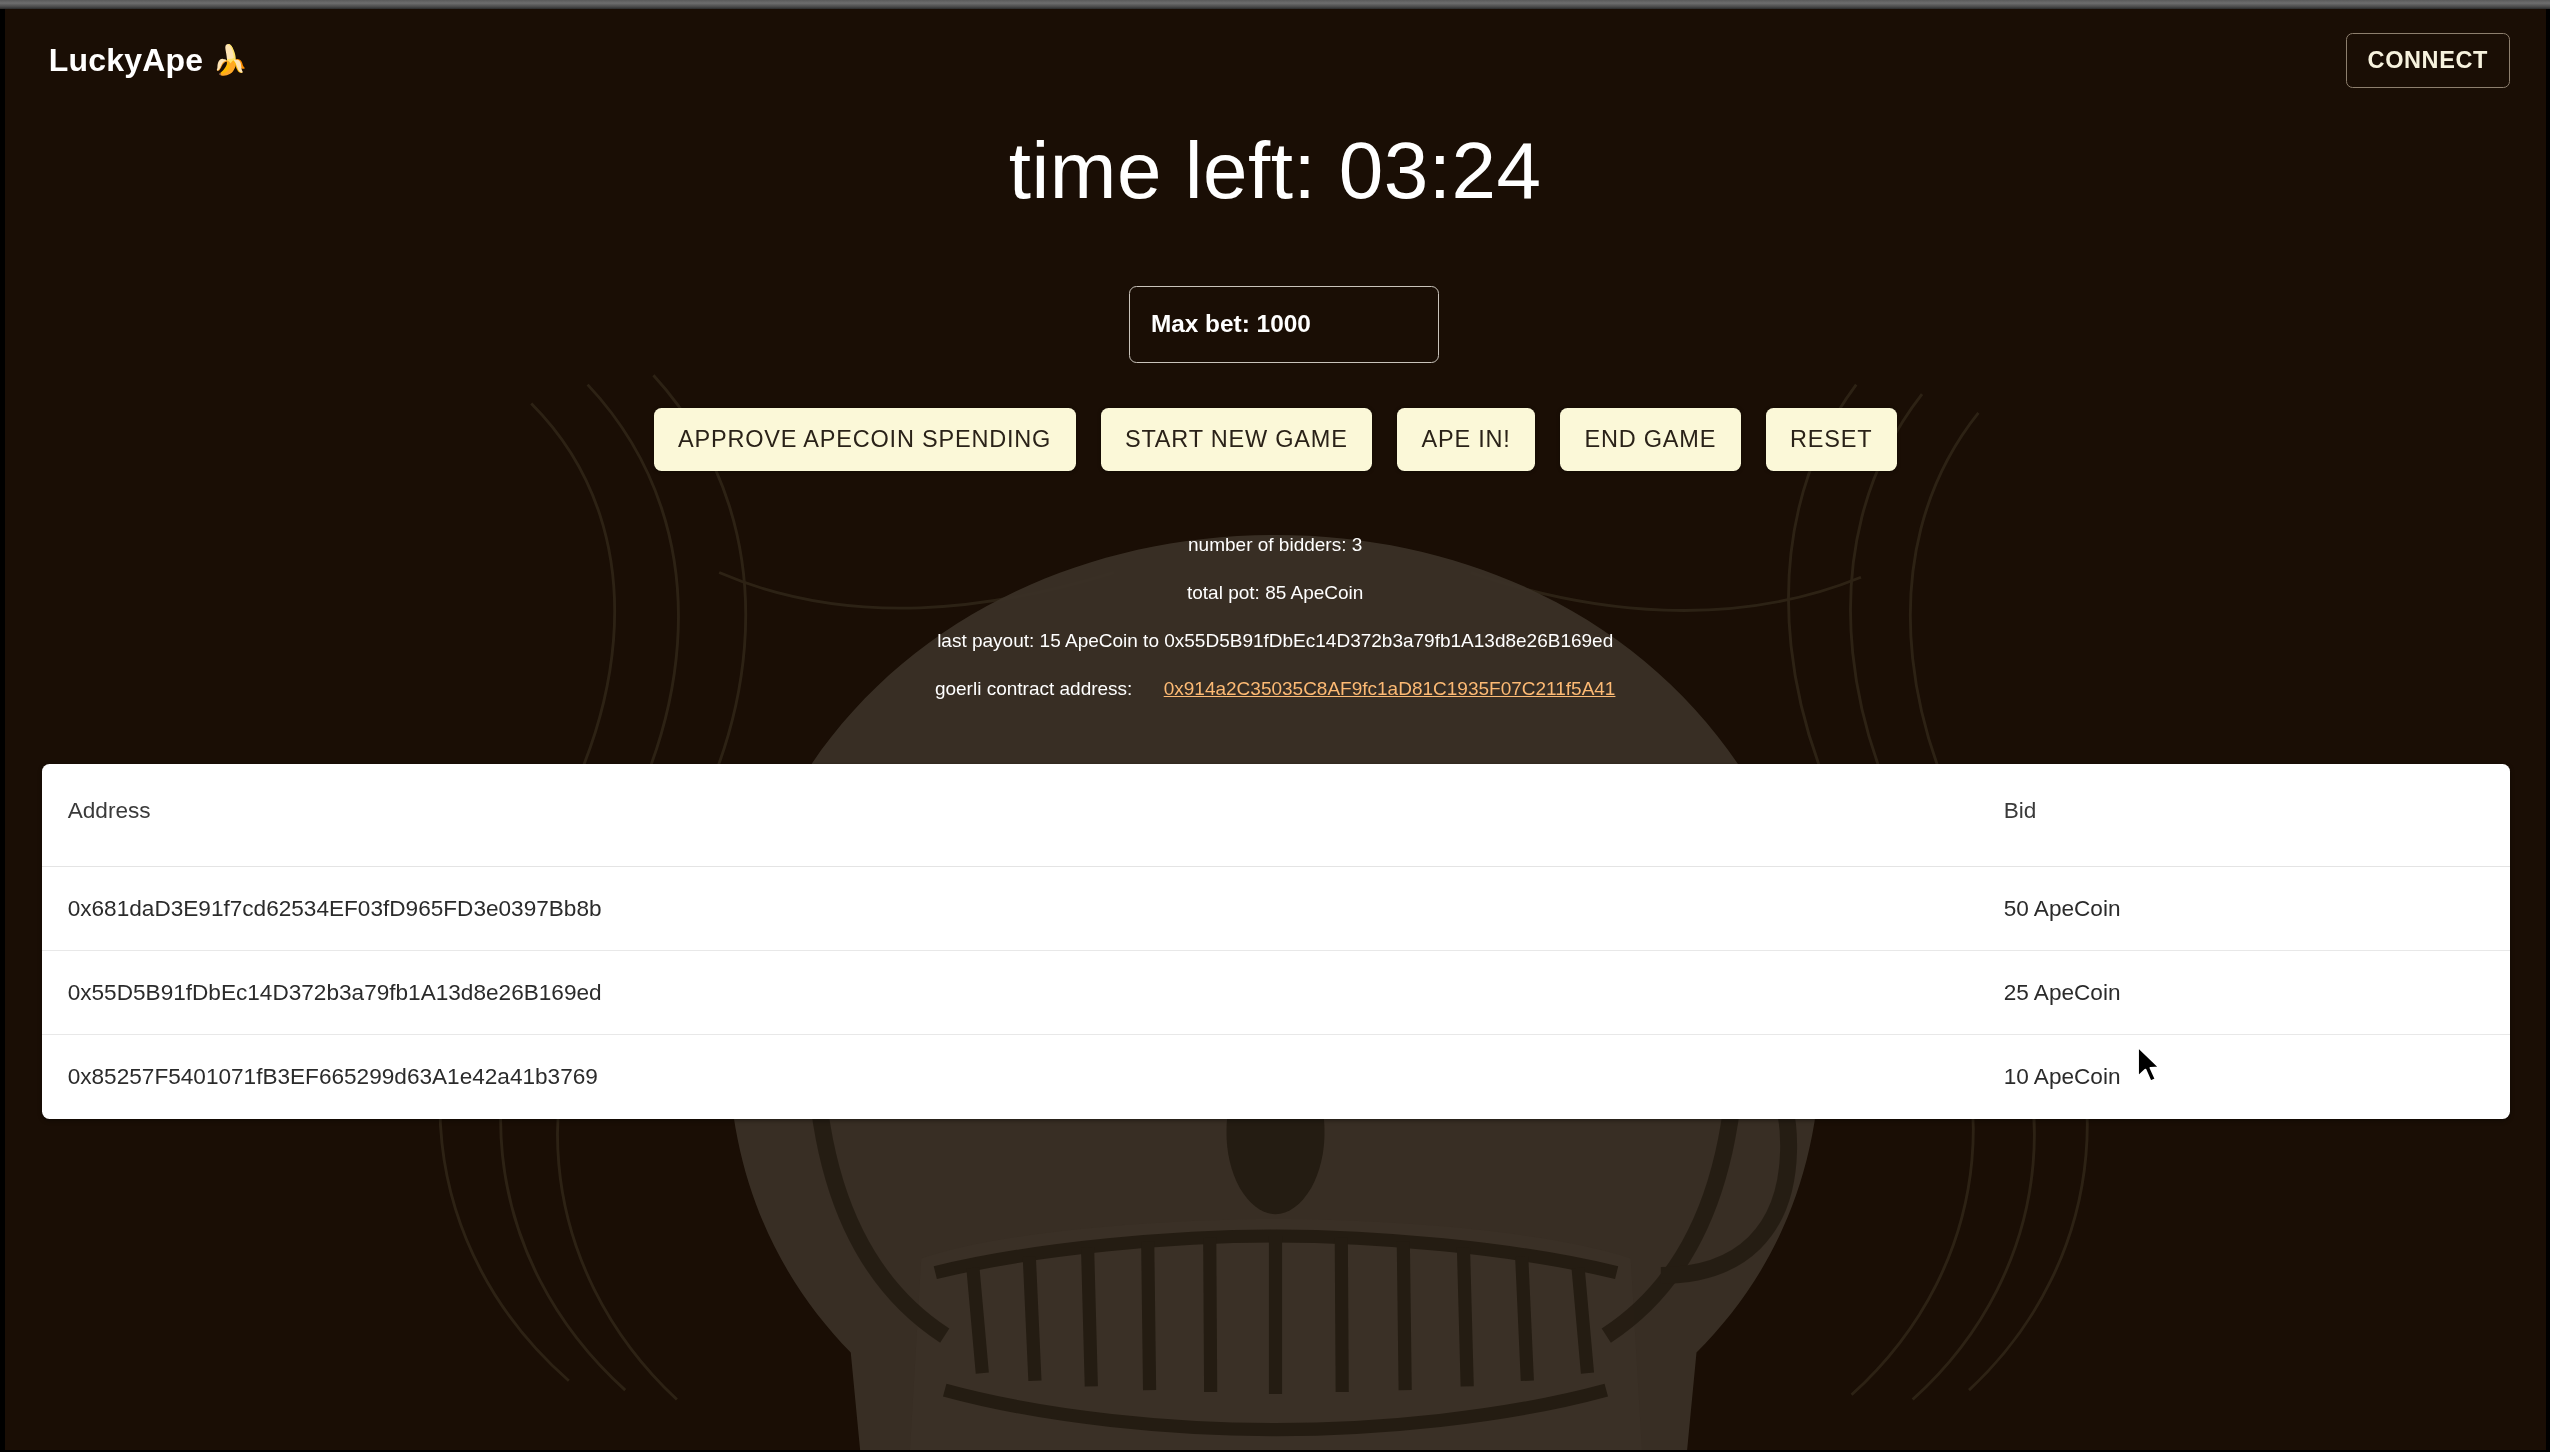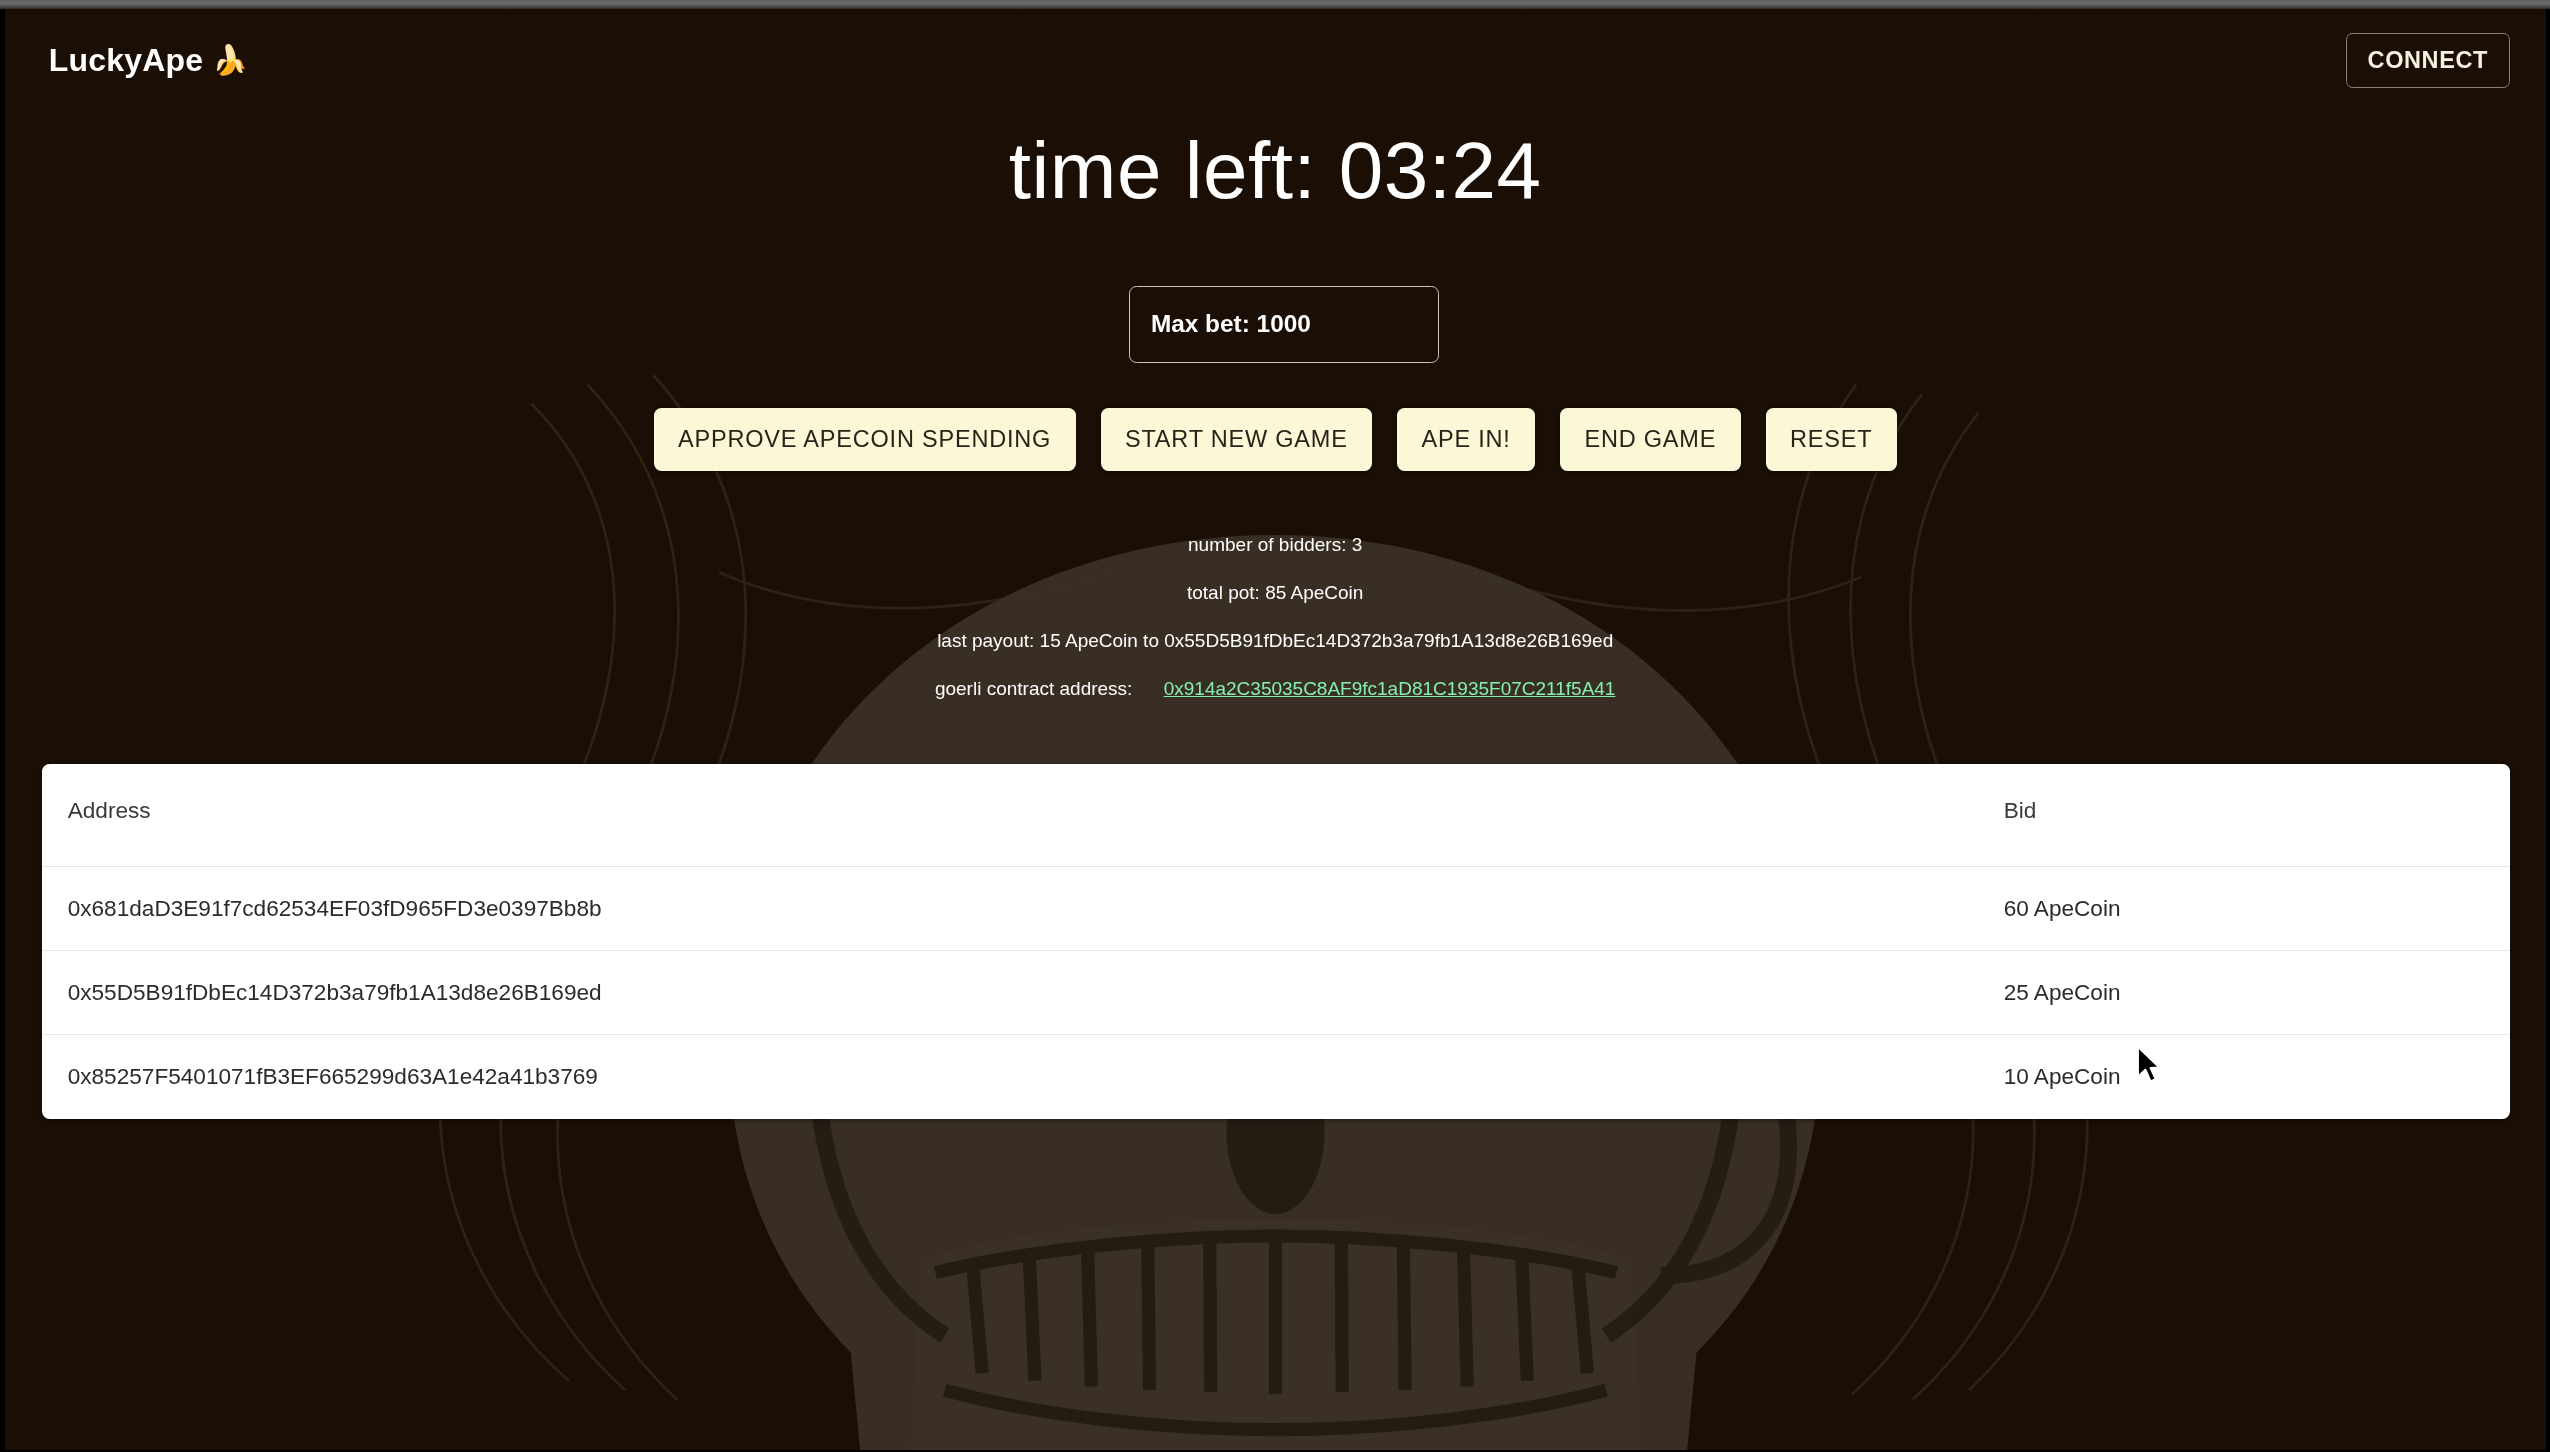--- a/index.html
+++ b/index.html
@@ -158,21 +158,21 @@
     width: 2541px;
     text-align: center;
     color: #ffffff;
     font-size: 19px;
     line-height: 48px;
     z-index: 5;
   }
   .stats div { white-space: nowrap; }
   .contract-line { display: block; }
   .contract-link {
-    color: #86efac;
+    color: #fdba74;
     text-decoration: underline;
     margin-left: 26px;
     cursor: pointer;
   }
 
   
   .table-card {
     position: absolute;
     top: 755px;
     left: 37px;
@@ -326,21 +326,21 @@
     <table>
       <thead>
         <tr>
           <th class="col-address">Address</th>
           <th class="col-bid">Bid</th>
         </tr>
       </thead>
       <tbody>
         <tr>
           <td class="col-address">0x681daD3E91f7cd62534EF03fD965FD3e0397Bb8b</td>
-          <td class="col-bid">60 ApeCoin</td>
+          <td class="col-bid">50 ApeCoin</td>
         </tr>
         <tr>
           <td class="col-address">0x55D5B91fDbEc14D372b3a79fb1A13d8e26B169ed</td>
           <td class="col-bid">25 ApeCoin</td>
         </tr>
         <tr>
           <td class="col-address">0x85257F5401071fB3EF665299d63A1e42a41b3769</td>
           <td class="col-bid">10 ApeCoin</td>
         </tr>
       </tbody>

